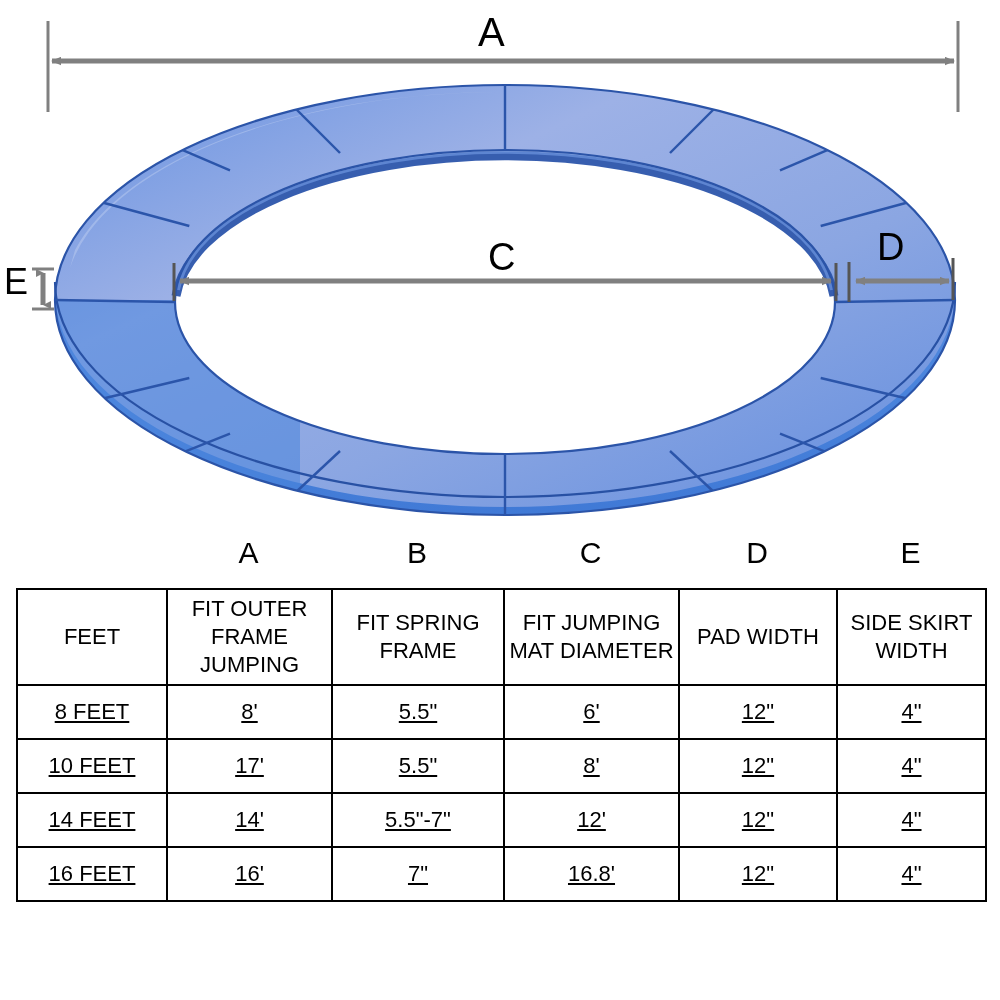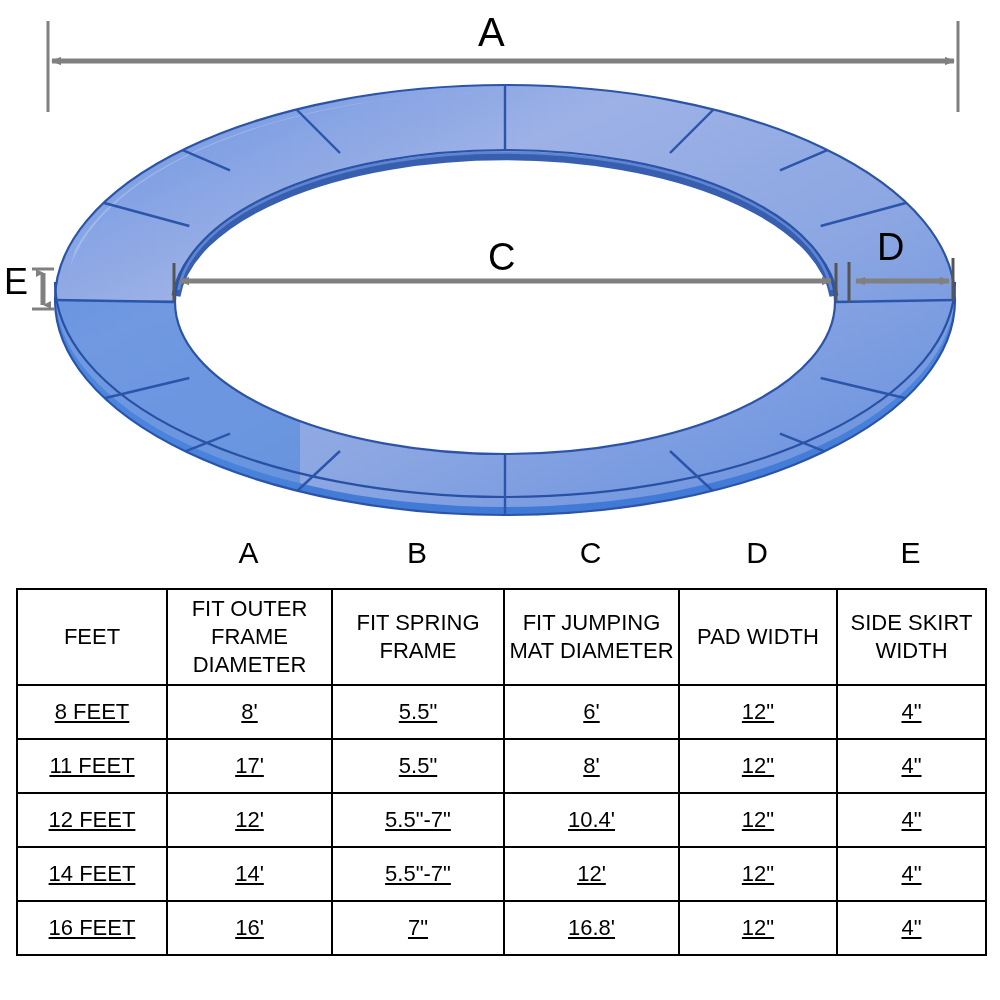--- a/index.html
+++ b/index.html
@@ -173,49 +173,41 @@
       <col class="c0">
         <col class="c1">
         <col class="c2">
         <col class="c3">
         <col class="c4">
         <col class="c5">
     </colgroup>
     <thead>
       <tr>
         <td>FEET</td>
-        <td>FIT OUTER FRAME DIAMETER</td>
+        <td>FIT OUTER FRAME JUMPING</td>
         <td>FIT SPRING FRAME</td>
         <td>FIT JUMPING MAT DIAMETER</td>
         <td>PAD WIDTH</td>
         <td>SIDE SKIRT WIDTH</td>
       </tr>
     </thead>
     <tbody id="spec-body">
         <tr>
           <td>8 FEET</td>
           <td>8'</td>
           <td>5.5"</td>
           <td>6'</td>
           <td>12"</td>
           <td>4"</td>
         </tr>
         <tr>
-          <td>11 FEET</td>
+          <td>10 FEET</td>
           <td>17'</td>
           <td>5.5"</td>
           <td>8'</td>
-          <td>12"</td>
-          <td>4"</td>
-        </tr>
-        <tr>
-          <td>12 FEET</td>
-          <td>12'</td>
-          <td>5.5"-7"</td>
-          <td>10.4'</td>
           <td>12"</td>
           <td>4"</td>
         </tr>
         <tr>
           <td>14 FEET</td>
           <td>14'</td>
           <td>5.5"-7"</td>
           <td>12'</td>
           <td>12"</td>
           <td>4"</td>

